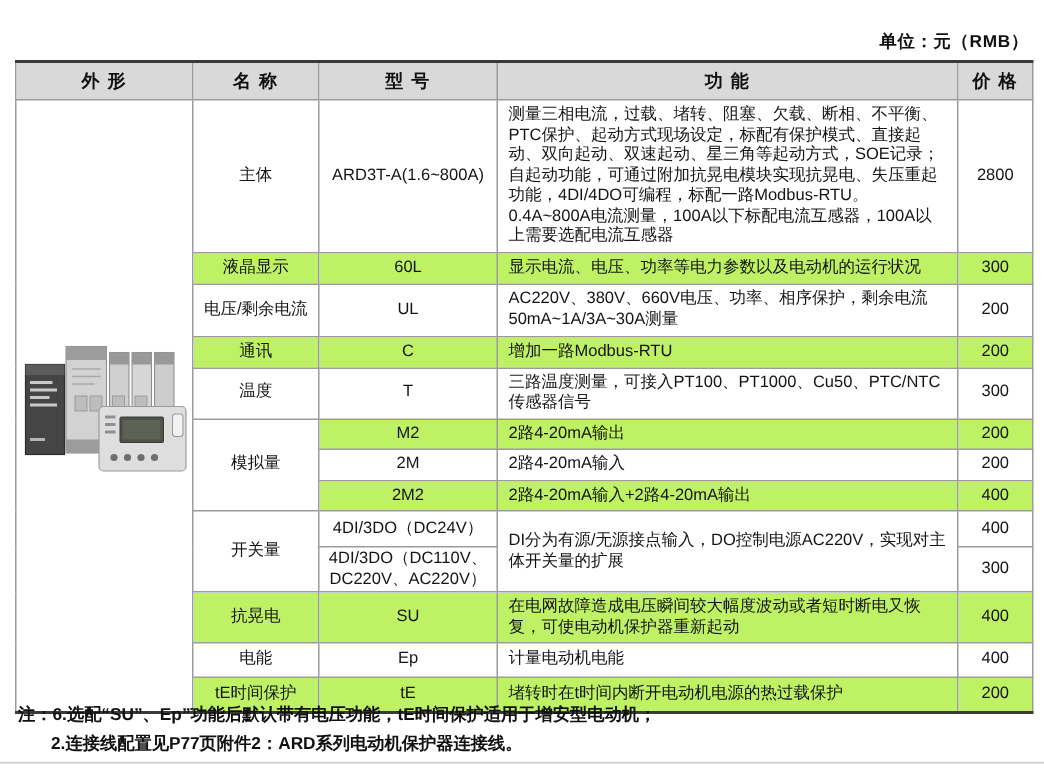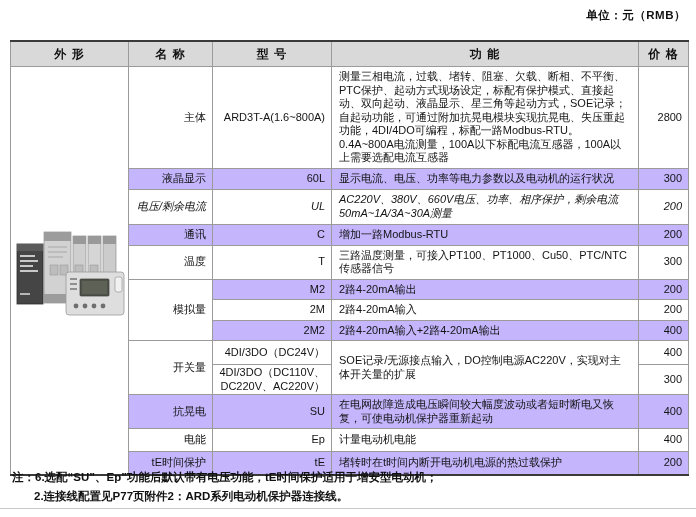--- a/index.html
+++ b/index.html
@@ -5,21 +5,21 @@
   html,body{margin:0;padding:0;background:#fff;}
   .page{
     position:relative;
     width:696px;height:517px;
     background:#ffffff;
     font-family:"Liberation Sans","DejaVu Sans",sans-serif;
     color:#1a1a1a;
     overflow:hidden;
   }
   .unit-label{
-    position:absolute;top:8px;right:10px;
+    position:absolute;top:20px;right:10px;
     font-size:11.5px;font-weight:600;color:#111;
     letter-spacing:0.5px;
   }
   table.price-table{
     position:absolute;left:10px;top:40px;
     width:678px;
     border-collapse:collapse;table-layout:fixed;
     border-top:2px solid #3a3a3a;
     border-bottom:2px solid #3a3a3a;
   }
@@ -30,25 +30,25 @@
     overflow:hidden;
   }
   .price-table th{
     background:#d9d9d9;
     font-size:12px;font-weight:bold;
     height:22px;
     letter-spacing:1px;
     color:#111;
   }
   .price-table td{font-size:11px;line-height:13.5px;color:#141414;}
-  td.c{text-align:right;}
+  td.c{text-align:center;}
   td.func{text-align:left;padding:3px 7px;}
-  tr.gray td{background:#c4b5fd;}
+  tr.gray td{background:#bef264;}
   td.white{background:#ffffff !important;}
-  .rh1{height:97px;} .rh2{height:21px;} .rh3{height:35px;font-style:italic;}
+  .rh1{height:97px;} .rh2{height:21px;} .rh3{height:35px;}
   .rh4{height:21px;} .rh5{height:22px;}
   .rh6{height:20px;} .rh7{height:20px;margin-top:38px;} .rh8{height:20px;}
   .rh9{height:24px;} .rh10{height:28px;}
   .rh11{height:34px;} .rh12{height:23px;} .rh13{height:23px;}
   td.appearance-cell{background:#fff;text-align:center;vertical-align:middle;padding:0;}
   .notes{
     position:absolute;left:12px;top:468px;
     font-size:11.5px;font-weight:600;color:#111;
     line-height:19px;
   }
@@ -124,21 +124,21 @@
             <rect x="56" y="64" width="7" height="2" fill="#8f8f8f"></rect>
             <rect x="56" y="69" width="7" height="2" fill="#8f8f8f"></rect>
             <circle cx="62" cy="87" r="2.4" fill="#6e6e6e"></circle>
             <circle cx="71" cy="87" r="2.4" fill="#6e6e6e"></circle>
             <circle cx="80" cy="87" r="2.4" fill="#6e6e6e"></circle>
             <circle cx="89" cy="87" r="2.4" fill="#6e6e6e"></circle>
           </svg>
         </td>
         <td class="c">主体</td>
         <td class="c">ARD3T-A(1.6~800A)</td>
-        <td class="func">测量三相电流，过载、堵转、阻塞、欠载、断相、不平衡、PTC保护、起动方式现场设定，标配有保护模式、直接起动、双向起动、液晶显示、星三角等起动方式，SOE记录；自起动功能，可通过附加抗晃电模块实现抗晃电、失压重起功能，4DI/4DO可编程，标配一路Modbus-RTU。0.4A~800A电流测量，100A以下标配电流互感器，100A以上需要选配电流互感器</td>
+        <td class="func">测量三相电流，过载、堵转、阻塞、欠载、断相、不平衡、PTC保护、起动方式现场设定，标配有保护模式、直接起动、双向起动、双速起动、星三角等起动方式，SOE记录；自起动功能，可通过附加抗晃电模块实现抗晃电、失压重起功能，4DI/4DO可编程，标配一路Modbus-RTU。0.4A~800A电流测量，100A以下标配电流互感器，100A以上需要选配电流互感器</td>
         <td class="c">2800</td>
       </tr>
 
       <tr class="rh2 gray">
         <td class="c">液晶显示</td>
         <td class="c">60L</td>
         <td class="func">显示电流、电压、功率等电力参数以及电动机的运行状况</td>
         <td class="c">300</td>
       </tr>
 
@@ -176,21 +176,21 @@
       </tr>
       <tr class="rh8 gray">
         <td class="c">2M2</td>
         <td class="func">2路4-20mA输入+2路4-20mA输出</td>
         <td class="c">400</td>
       </tr>
 
       <tr class="rh9">
         <td class="c white" rowspan="2">开关量</td>
         <td class="c">4DI/3DO（DC24V）</td>
-        <td class="func white" rowspan="2">SOE记录/无源接点输入，DO控制电源AC220V，实现对主体开关量的扩展</td>
+        <td class="func white" rowspan="2">DI分为有源/无源接点输入，DO控制电源AC220V，实现对主体开关量的扩展</td>
         <td class="c">400</td>
       </tr>
       <tr class="rh10">
         <td class="c">4DI/3DO（DC110V、DC220V、AC220V）</td>
         <td class="c">300</td>
       </tr>
 
       <tr class="rh11 gray">
         <td class="c">抗晃电</td>
         <td class="c">SU</td>

